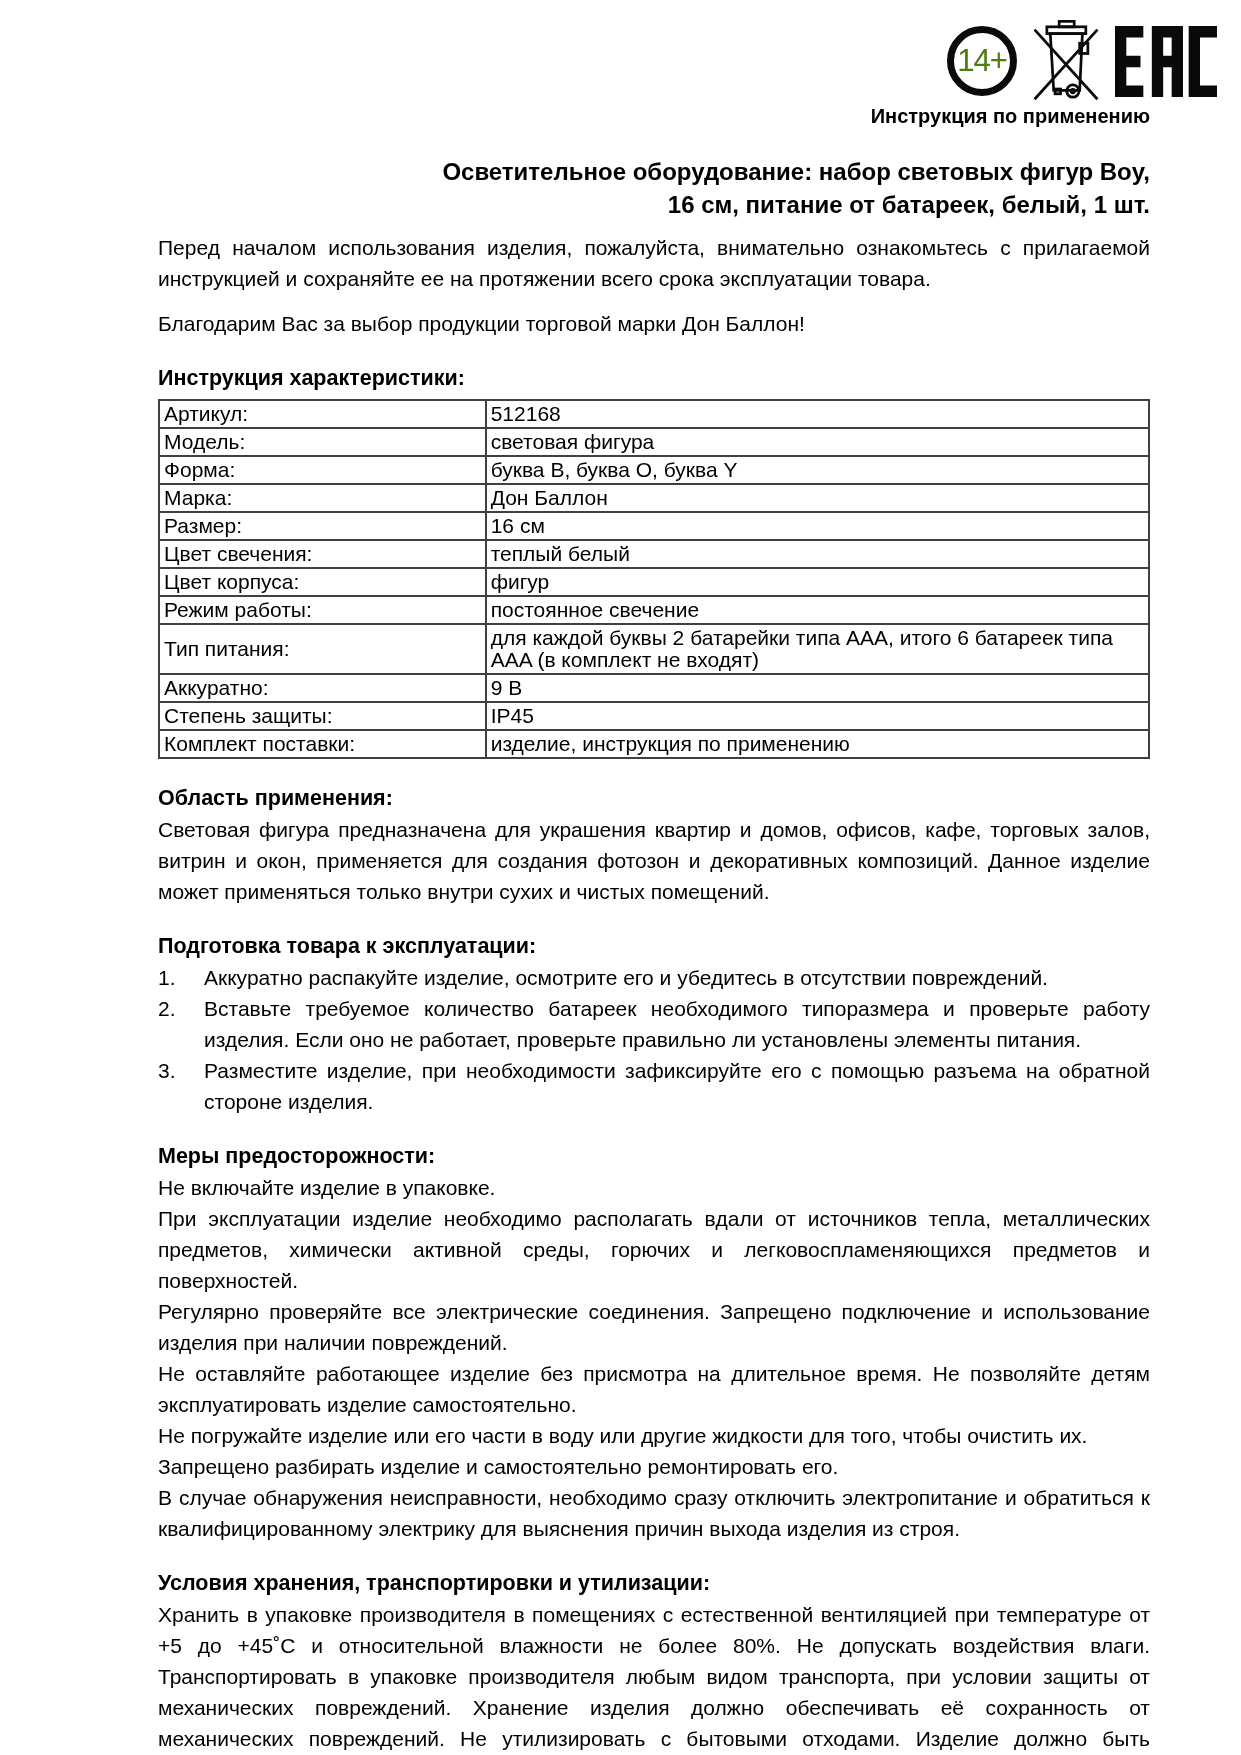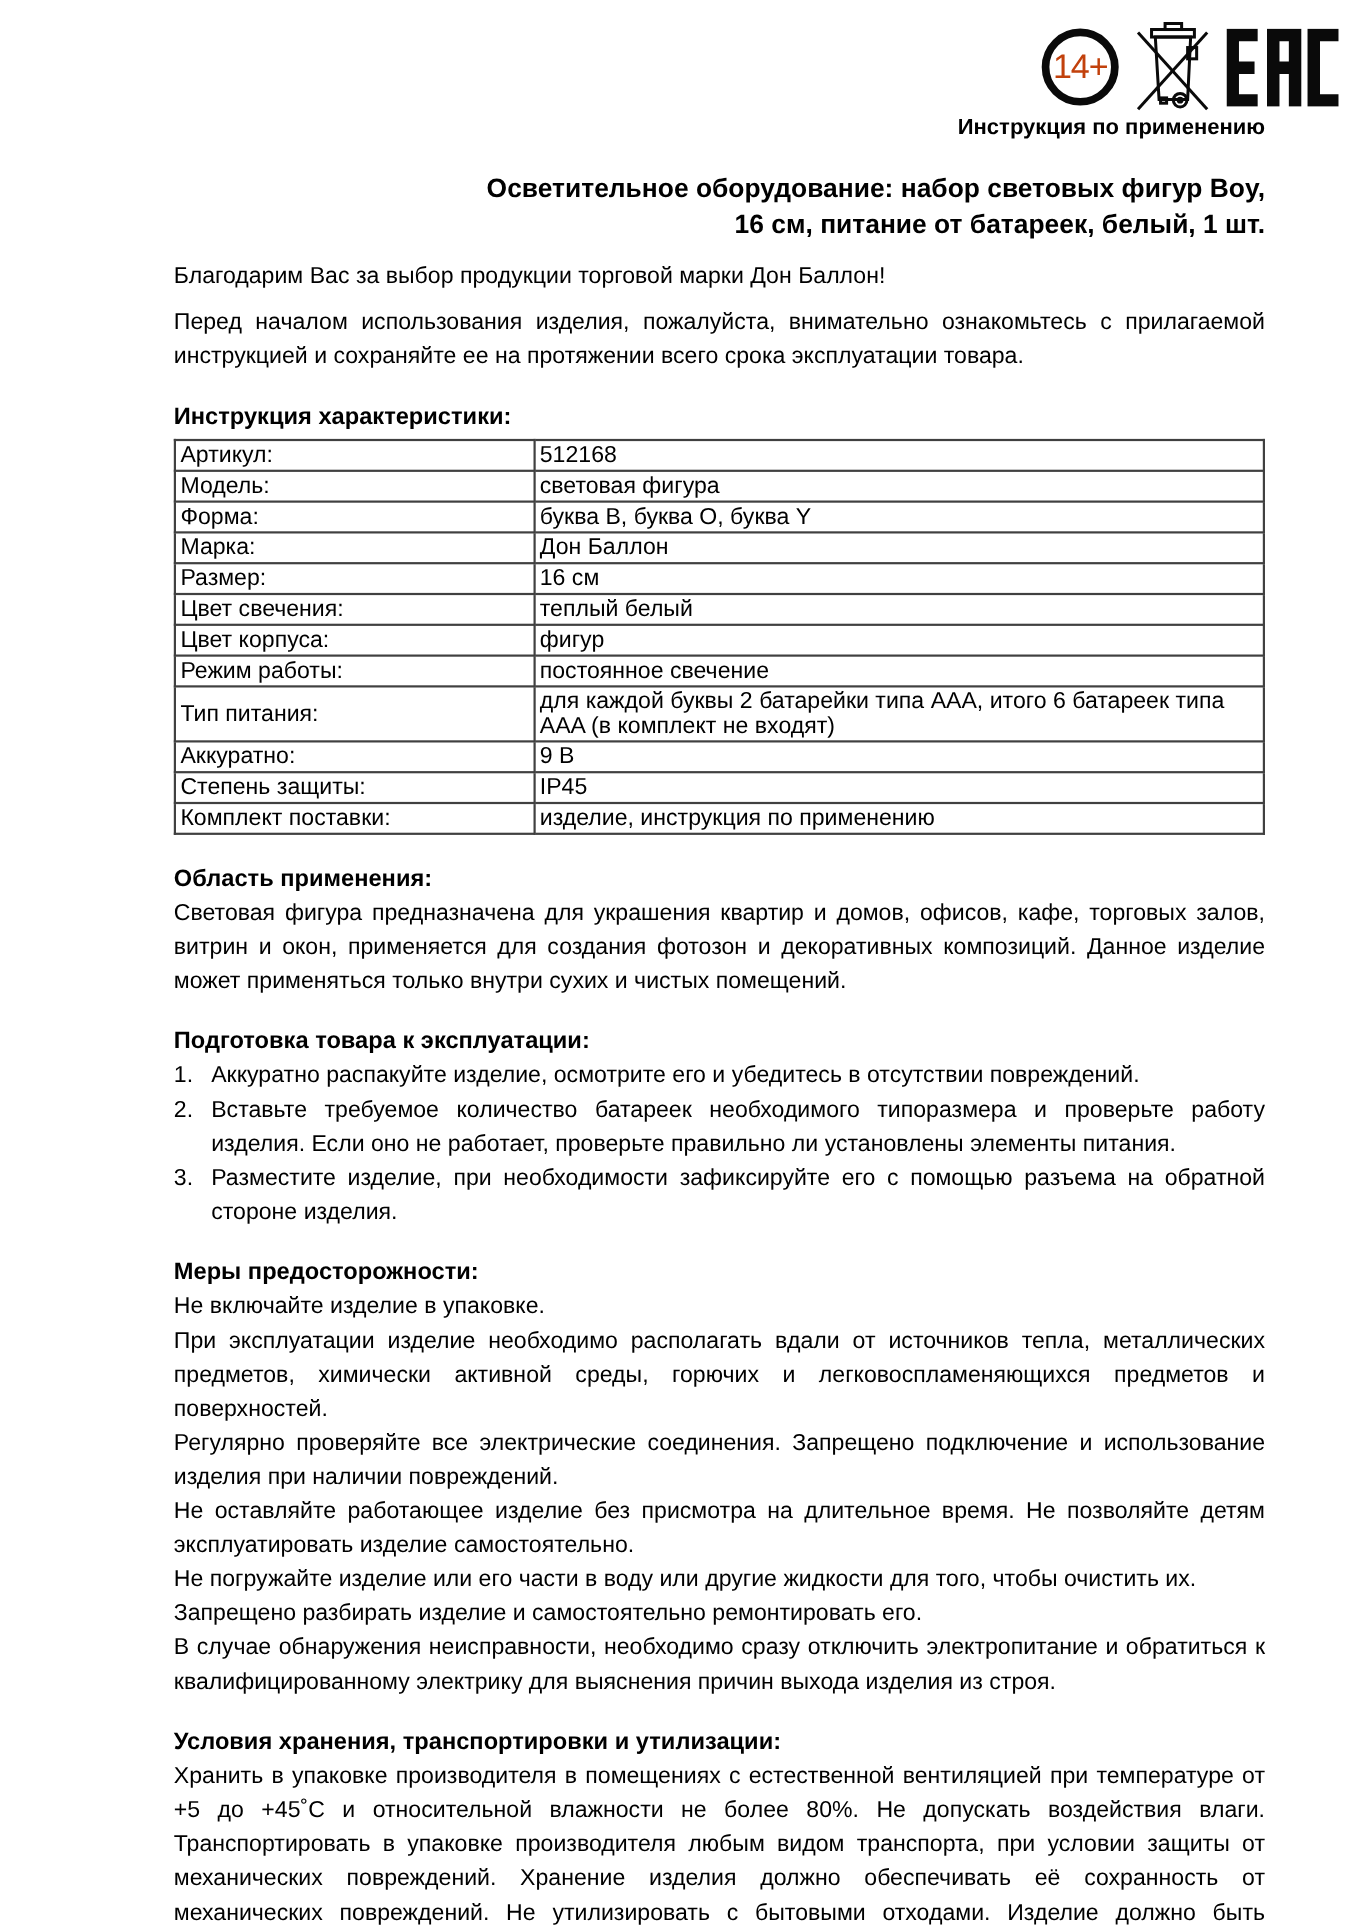--- a/index.html
+++ b/index.html
@@ -21,21 +21,21 @@
     align-items: center;
     gap: 10px;
   }
   .age-badge {
     width: 70px; height: 70px;
     border: 7px solid #0a0a0a;
     border-radius: 50%;
     display: flex; align-items: center; justify-content: center;
     font-size: 31px;
     letter-spacing: -1px;
-    color: #c2410c;
+    color: #4d7c0f;
     background: #fff;
   }
   .content {
     position: absolute;
     left: 158px;
     top: 0;
     width: 992px;
   }
   .doc-title {
     margin: 100px 0 0 0;
@@ -79,21 +79,21 @@
   }
   td.spec-label { width: 33%; }
   .olist {
     margin: 0; padding: 0;
     list-style: none;
     font-size: 21px;
     line-height: 31px;
   }
   .olist li { display: flex; }
   .olist .num { flex: 0 0 34px; }
-  .olist .txt { flex: 1; text-align: justify; }
+  .olist .txt { flex: 1; text-align: justify; margin-left: 12px; }
 </style>
 </head>
 <body>
 
 <div class="page">
 
   <div class="header-icons">
     <div class="age-badge">
       <span>14+</span>
     </div>
@@ -121,23 +121,23 @@
 
   <div class="content">
 
     <h1 class="doc-title">Инструкция по применению</h1>
 
     <h2 class="doc-subtitle">
       <div>Осветительное оборудование: набор световых фигур Boy,</div>
       <div>16 см, питание от батареек, белый, 1 шт.</div>
     </h2>
 
+    <p class="body-p p-note just">Перед началом использования изделия, пожалуйста, внимательно ознакомьтесь с прилагаемой инструкцией и сохраняйте ее на протяжении всего срока эксплуатации товара.</p>
+
     <p class="body-p p-thanks">Благодарим Вас за выбор продукции торговой марки Дон Баллон!</p>
-
-    <p class="body-p p-note just">Перед началом использования изделия, пожалуйста, внимательно ознакомьтесь с прилагаемой инструкцией и сохраняйте ее на протяжении всего срока эксплуатации товара.</p>
 
     <h3 class="sect-h">Инструкция характеристики:</h3>
 
     <table class="specs">
       <tbody>
         <tr>
           <td class="spec-label">Артикул:</td>
           <td>512168</td>
         </tr>
         <tr>

